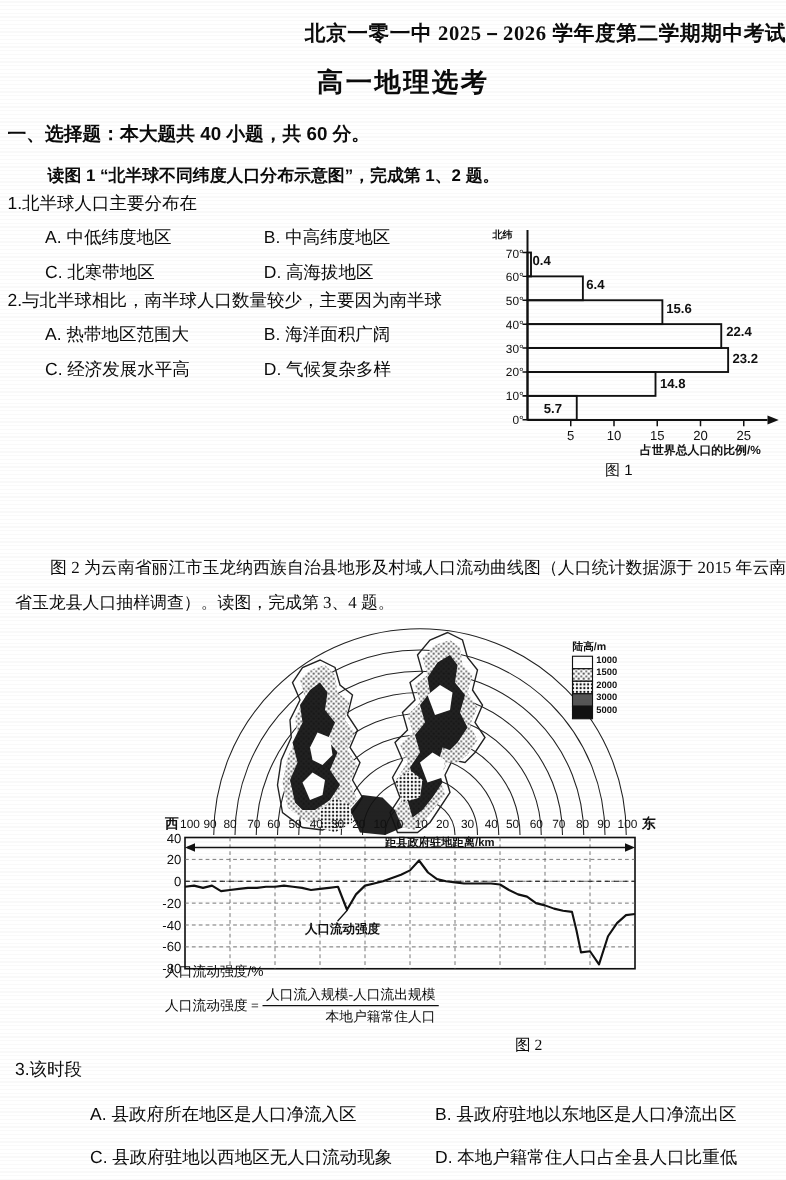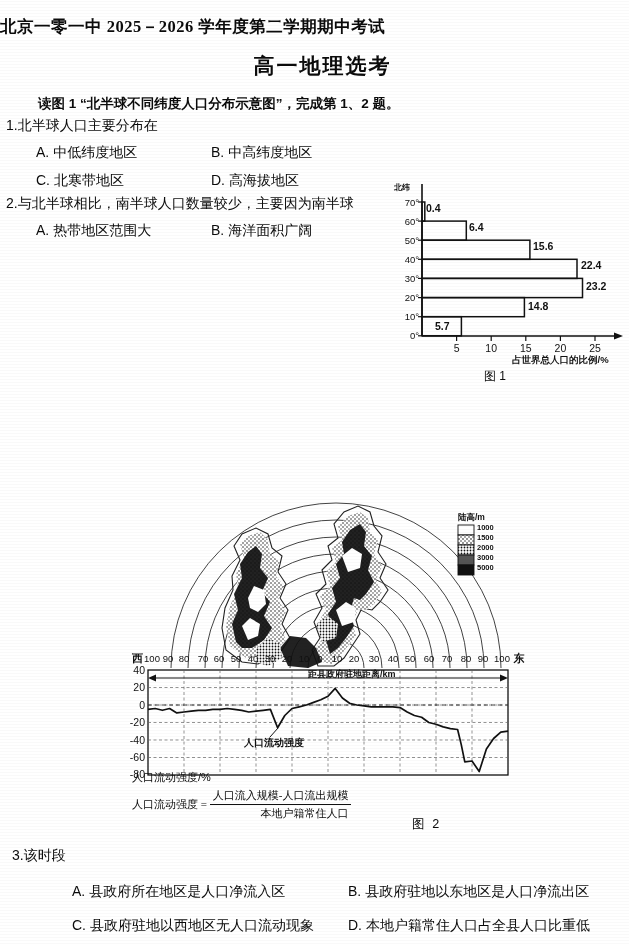--- a/index.html
+++ b/index.html
@@ -9,21 +9,21 @@
     font-family:"Liberation Serif","DejaVu Serif",serif;
     color:#0b0b0b;
     position:relative;
     overflow:hidden;
     -webkit-font-smoothing:none;
   }
   .page{position:relative;width:629px;height:944px;}
 
   
   .exam-title{
-    text-align:left;
+    text-align:right;
     font-size:16.5px;
     font-weight:bold;
     letter-spacing:.5px;
     padding-top:16px;
     font-family:"Liberation Serif","DejaVu Serif",serif;
   }
   .subject-title{
     text-align:center;
     font-size:21px;
     font-weight:bold;
@@ -89,23 +89,23 @@
     font-family:"Liberation Sans","DejaVu Sans",sans-serif;
   }
 
   
   #fig2{
     position:absolute;
     left:130px;top:498px;
     width:400px;height:340px;
   }
   #fig2 .cap{
-    position:absolute;left:282px;top:318px;
+    position:absolute;left:282px;top:330px;
     font-size:12.5px;
-    font-family:Liberation Mono, monospace;
+    font-family:Liberation Serif, serif;
   }
   .formula-wrap{
     position:absolute;left:2px;top:290px;
     font-size:11px;
     font-family:Liberation Serif, serif;
     white-space:nowrap;
   }
   .fx{display:inline-block;vertical-align:middle;}
   .frac{display:inline-block;vertical-align:middle;text-align:right;}
   .frac .num{border-bottom:1.2px solid #111;padding:0 3px 1px 3px;display:block;}
@@ -125,20 +125,21 @@
       repeating-linear-gradient(0deg,rgba(0,0,0,.5) 0 1px,transparent 1px 3px);
   }
 </style>
 </head>
 <body>
 
 <div class="page">
 
   <div class="exam-title">北京一零一中 2025－2026 学年度第二学期期中考试</div>
   <div class="subject-title">高一地理选考</div>
+  <div class="section-head">一、选择题：本大题共 40 小题，共 60 分。</div>
 
   <div class="lead">读图 1 “北半球不同纬度人口分布示意图”，完成第 1、2 题。</div>
 
   <div class="q-stem">
     <span>1.</span><span>北半球人口主要分布在</span>
   </div>
   <div class="opts">
     <span class="opt c1"><span>A.</span> <span>中低纬度地区</span></span>
     <span class="opt c2"><span>B.</span> <span>中高纬度地区</span></span>
   </div>
@@ -146,20 +147,24 @@
     <span class="opt c1"><span>C.</span> <span>北寒带地区</span></span>
     <span class="opt c2"><span>D.</span> <span>高海拔地区</span></span>
   </div>
 
   <div class="q-stem">
     <span>2.</span><span>与北半球相比，南半球人口数量较少，主要因为南半球</span>
   </div>
   <div class="opts">
     <span class="opt c1"><span>A.</span> <span>热带地区范围大</span></span>
     <span class="opt c2"><span>B.</span> <span>海洋面积广阔</span></span>
+  </div>
+  <div class="opts">
+    <span class="opt c1"><span>C.</span> <span>经济发展水平高</span></span>
+    <span class="opt c2"><span>D.</span> <span>气候复杂多样</span></span>
   </div>
 
   <div id="fig1">
     <svg width="234" height="185" viewBox="0 0 234 185">
 
       <line x1="30" y1="4" x2="30" y2="156" stroke="#111" stroke-width="1.6"></line>
 
       <line x1="30" y1="156" x2="222" y2="156" stroke="#111" stroke-width="1.6"></line>
       <polygon points="222,152.4 231,156 222,159.6" fill="#111"></polygon>
 
@@ -222,20 +227,21 @@
         <text x="99.2" y="172">10</text>
         <text x="133.8" y="172">15</text>
         <text x="168.4" y="172">20</text>
         <text x="203.0" y="172">25</text>
       </g>
       <text x="120" y="183" font-family="'Liberation Sans','DejaVu Sans',sans-serif" font-size="9.5" font-weight="bold" fill="#111">占世界总人口的比例/%</text>
     </svg>
     <div class="cap">图 1</div>
   </div>
 
+  <div class="para" style="position:absolute;left:6px;top:418px;width:617px;">图 2 为云南省丽江市玉龙纳西族自治县地形及村域人口流动曲线图（人口统计数据源于 2015 年云南省玉龙县人口抽样调查）。读图，完成第 3、4 题。</div>
 
   <div id="fig2">
     <svg width="400" height="290" viewBox="0 0 400 290">
       <defs>
 
         <pattern id="spk" width="4" height="4" patternUnits="userSpaceOnUse">
           <rect width="4" height="4" fill="#ffffff"></rect>
           <circle cx="1" cy="1" r="0.8" fill="#111"></circle>
           <circle cx="3" cy="3" r="0.7" fill="#111"></circle>
         </pattern>

